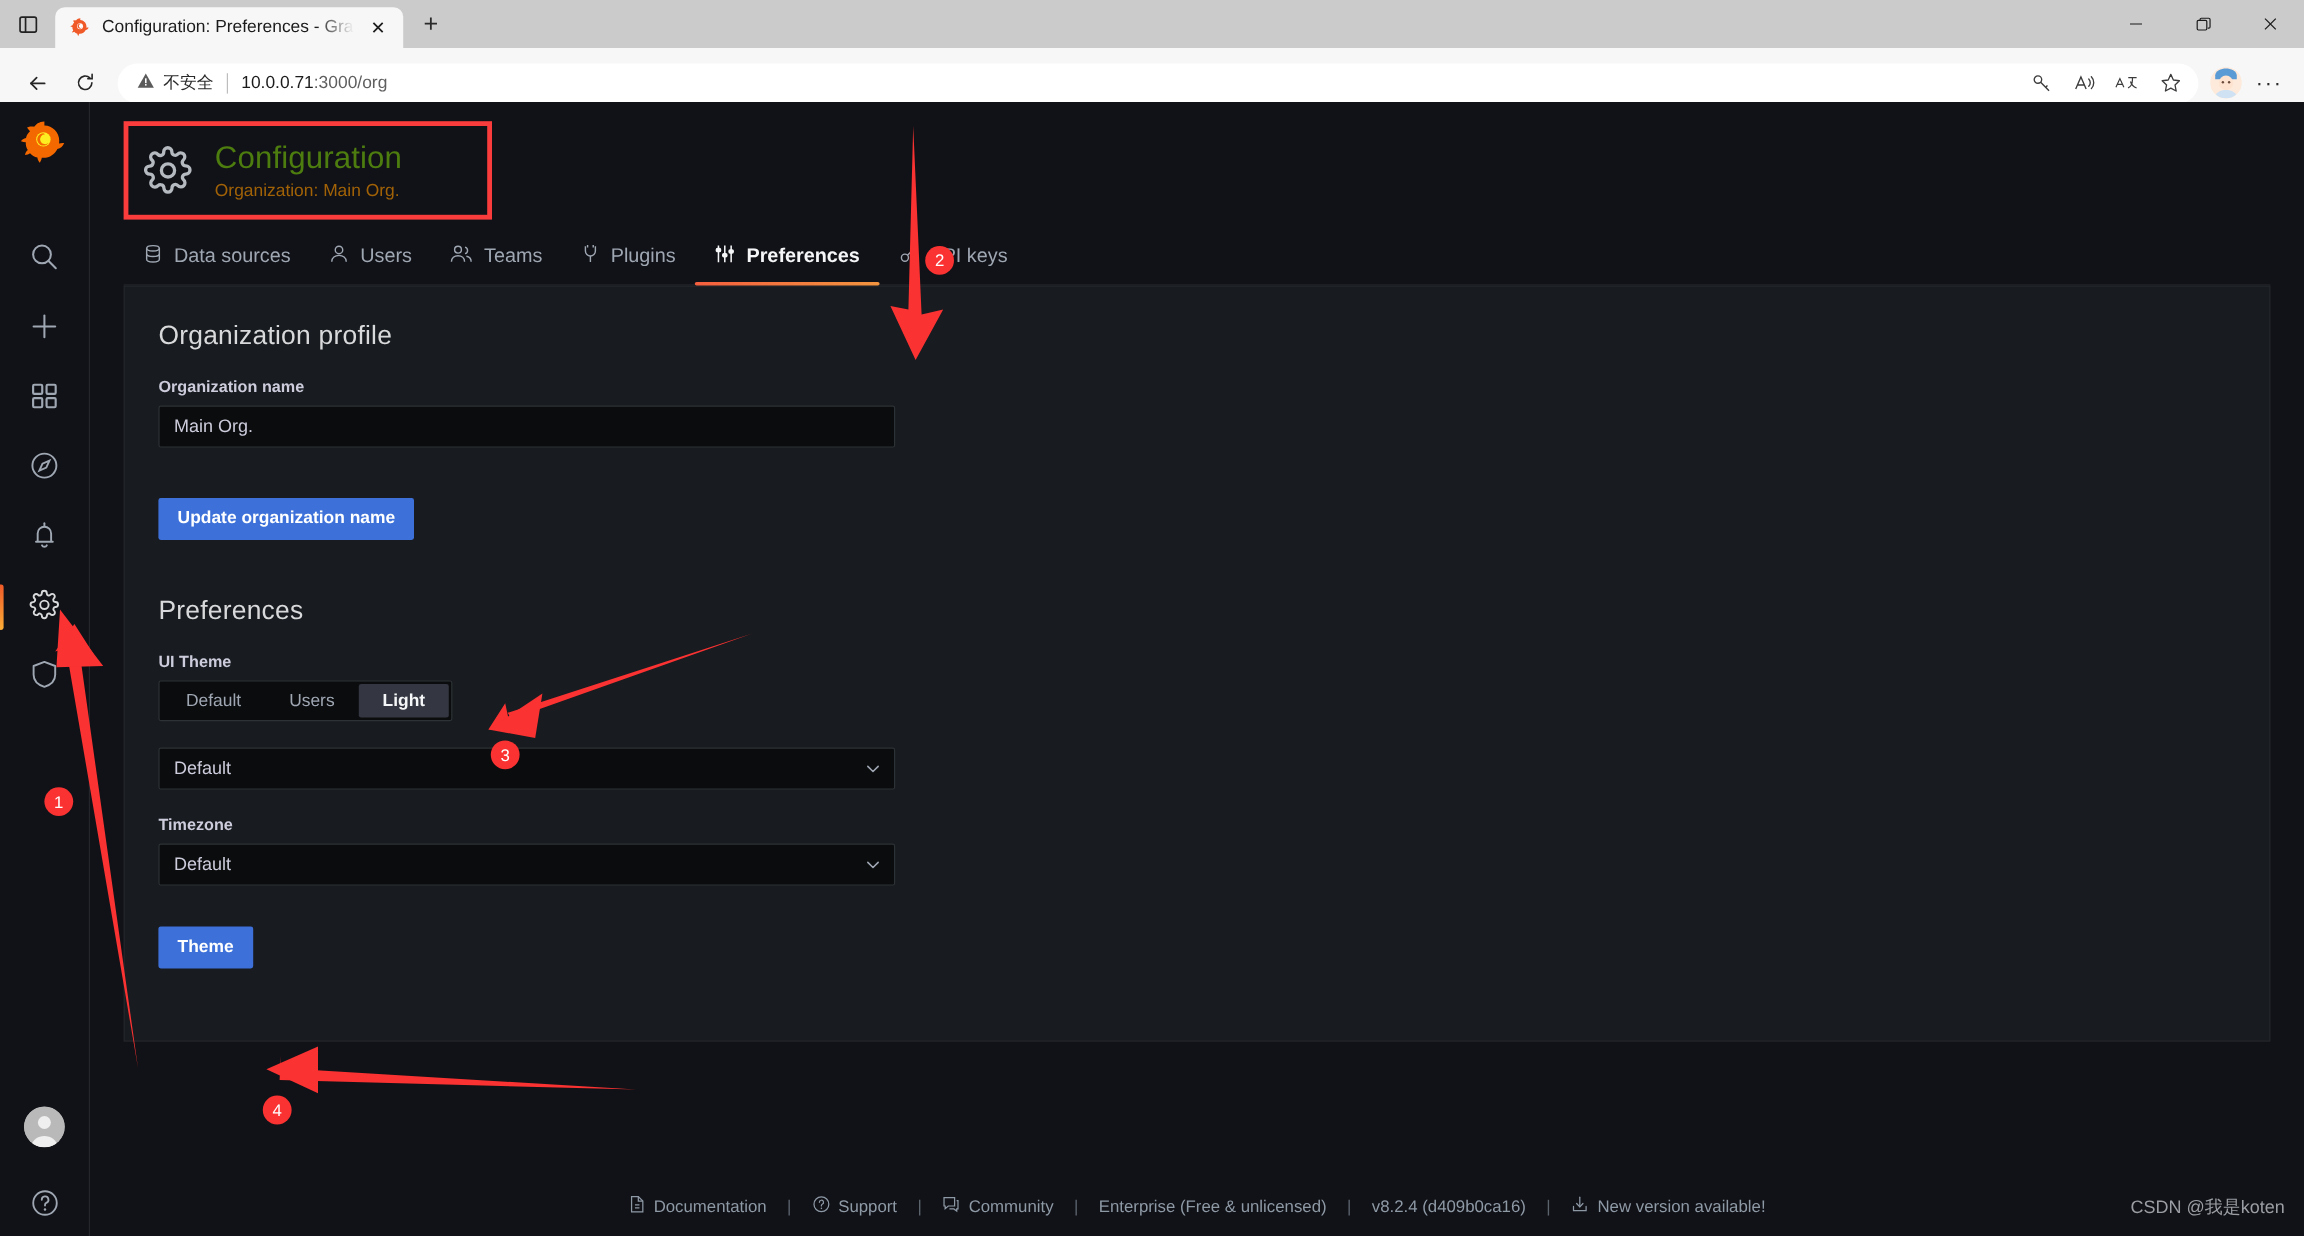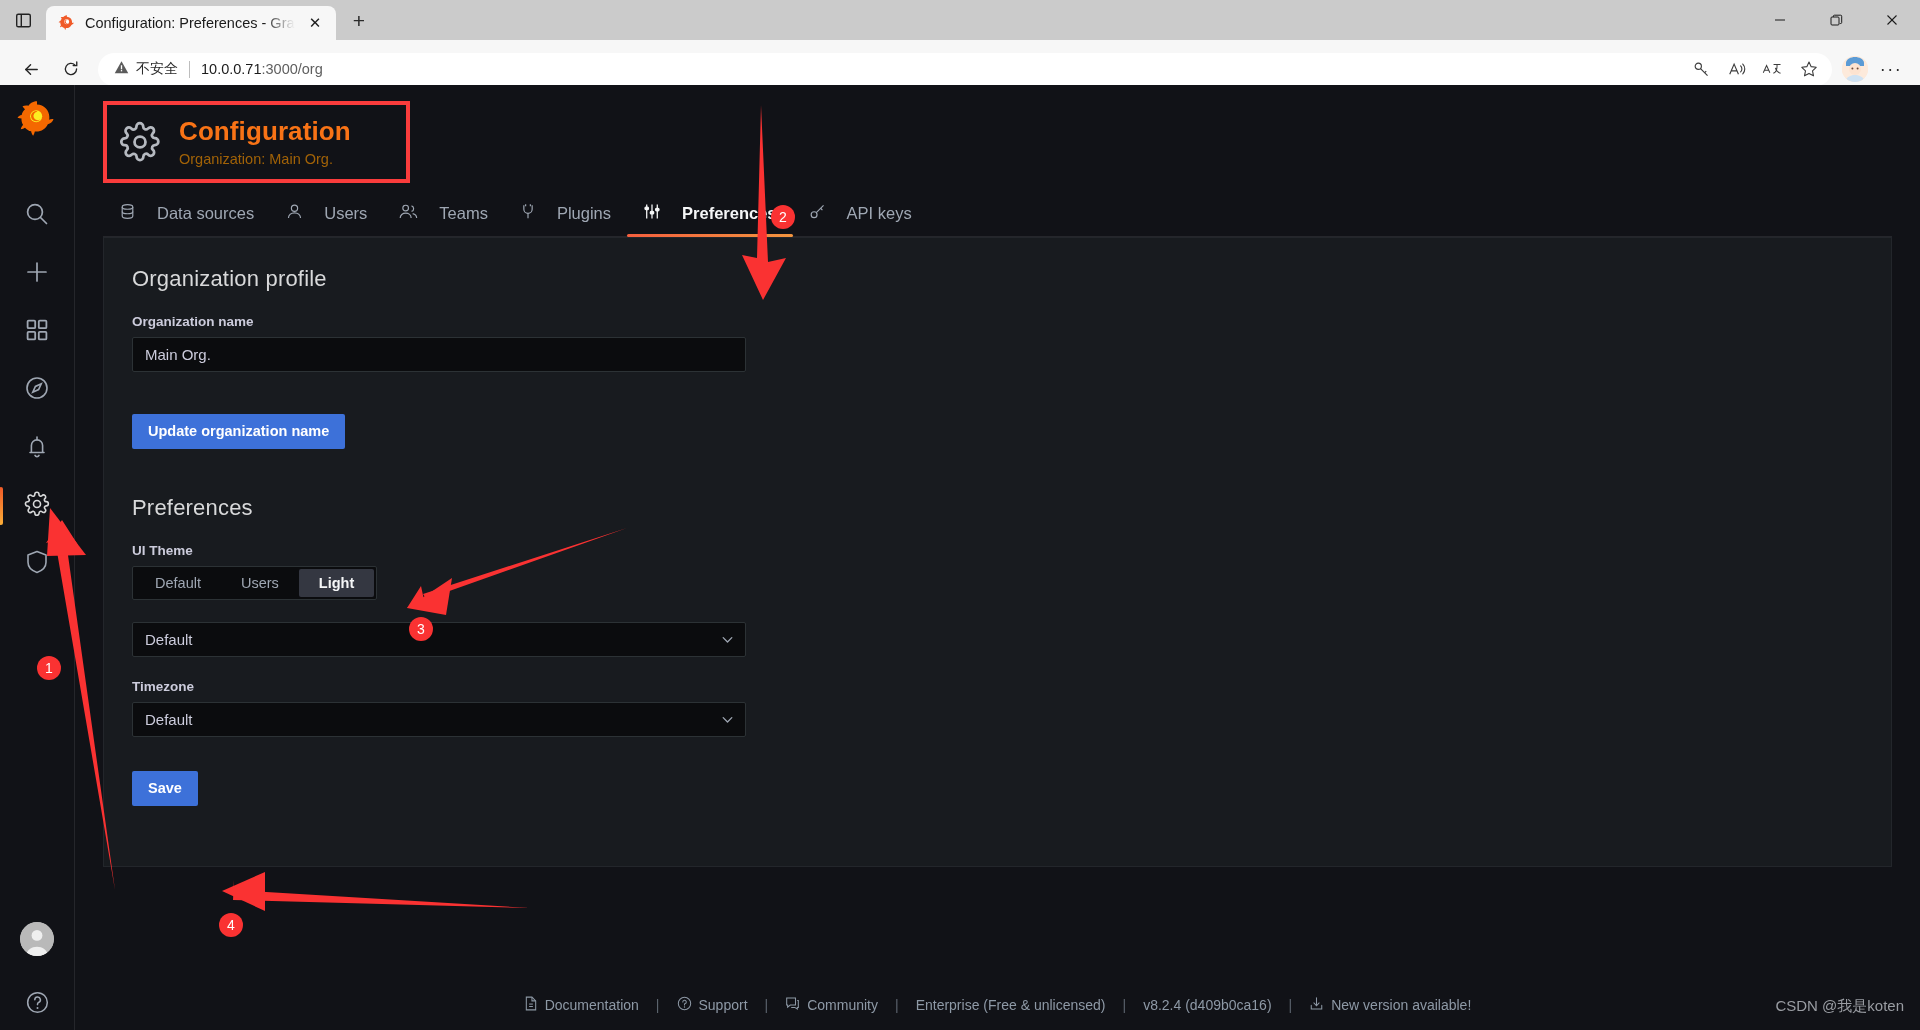--- a/index.html
+++ b/index.html
@@ -145,32 +145,32 @@
     padding: 16px 18px 16px 16px;
     width: 307px;
     position: relative;
   }
   .page-header-box {
     position: absolute; left: 0; top: 0; right: 0; bottom: 0;
     border: 4px solid #fa3c3c; pointer-events: none;
   }
   .gear-big { width: 42px; height: 42px; color: #b5b9c0; flex:none; }
   .ph-title {
-    font-size: 26px; color: #f97316; font-weight: 700;
+    font-size: 26px; color: #4d7c0f; font-weight: 400;
     line-height: 1.15; letter-spacing: .1px;
   }
   .ph-sub { font-size: 14.5px; color: #a16207; margin-top: 4px; }
 
   .tabs {
     display: flex; align-items: flex-end; gap: 0;
     border-bottom: 1px solid #25262b;
     margin-top: 10px;
   }
   .tab-item {
-    display: flex; align-items: center; gap: 21px;
+    display: flex; align-items: center; gap: 9px;
     padding: 10px 16px 12px 16px;
     font-size: 16.5px; color: #9fa7b3; position: relative;
     white-space: nowrap;
   }
   .tab-item.active { color: #f5f6f7; font-weight: bold; }
   .tab-item.active::after {
     content: ""; position: absolute; left: 0; right: 0; bottom: -1px;
     height: 3px; border-radius: 2px;
     background: linear-gradient(90deg, #f55f3e, #f2953f);
   }
@@ -587,21 +587,21 @@
                 <span class="chev">
                   <svg width="15" height="15" viewBox="0 0 16 16" fill="none" stroke="#9fa7b3" stroke-width="1.4" stroke-linecap="round" stroke-linejoin="round">
                       <polyline points="3.4,6 8,10.6 12.6,6"></polyline>
                     </svg>
                 </span>
               </div>
             </div>
           </div>
 
           <div class="save-row">
-            <button class="btn-primary" style="margin-top:0">Save</button>
+            <button class="btn-primary" style="margin-top:0">Theme</button>
           </div>
         </div>
       </div>
 
       <div class="footer">
         <span class="f-item">
           <span>
             <svg width="14" height="15" viewBox="0 0 14 16" fill="none" stroke="#8e99a6" stroke-width="1.1">
               <path d="M2 1.2h6l4 4v9.6H2z"></path>
                 <path d="M8 1.2v4h4"></path>

